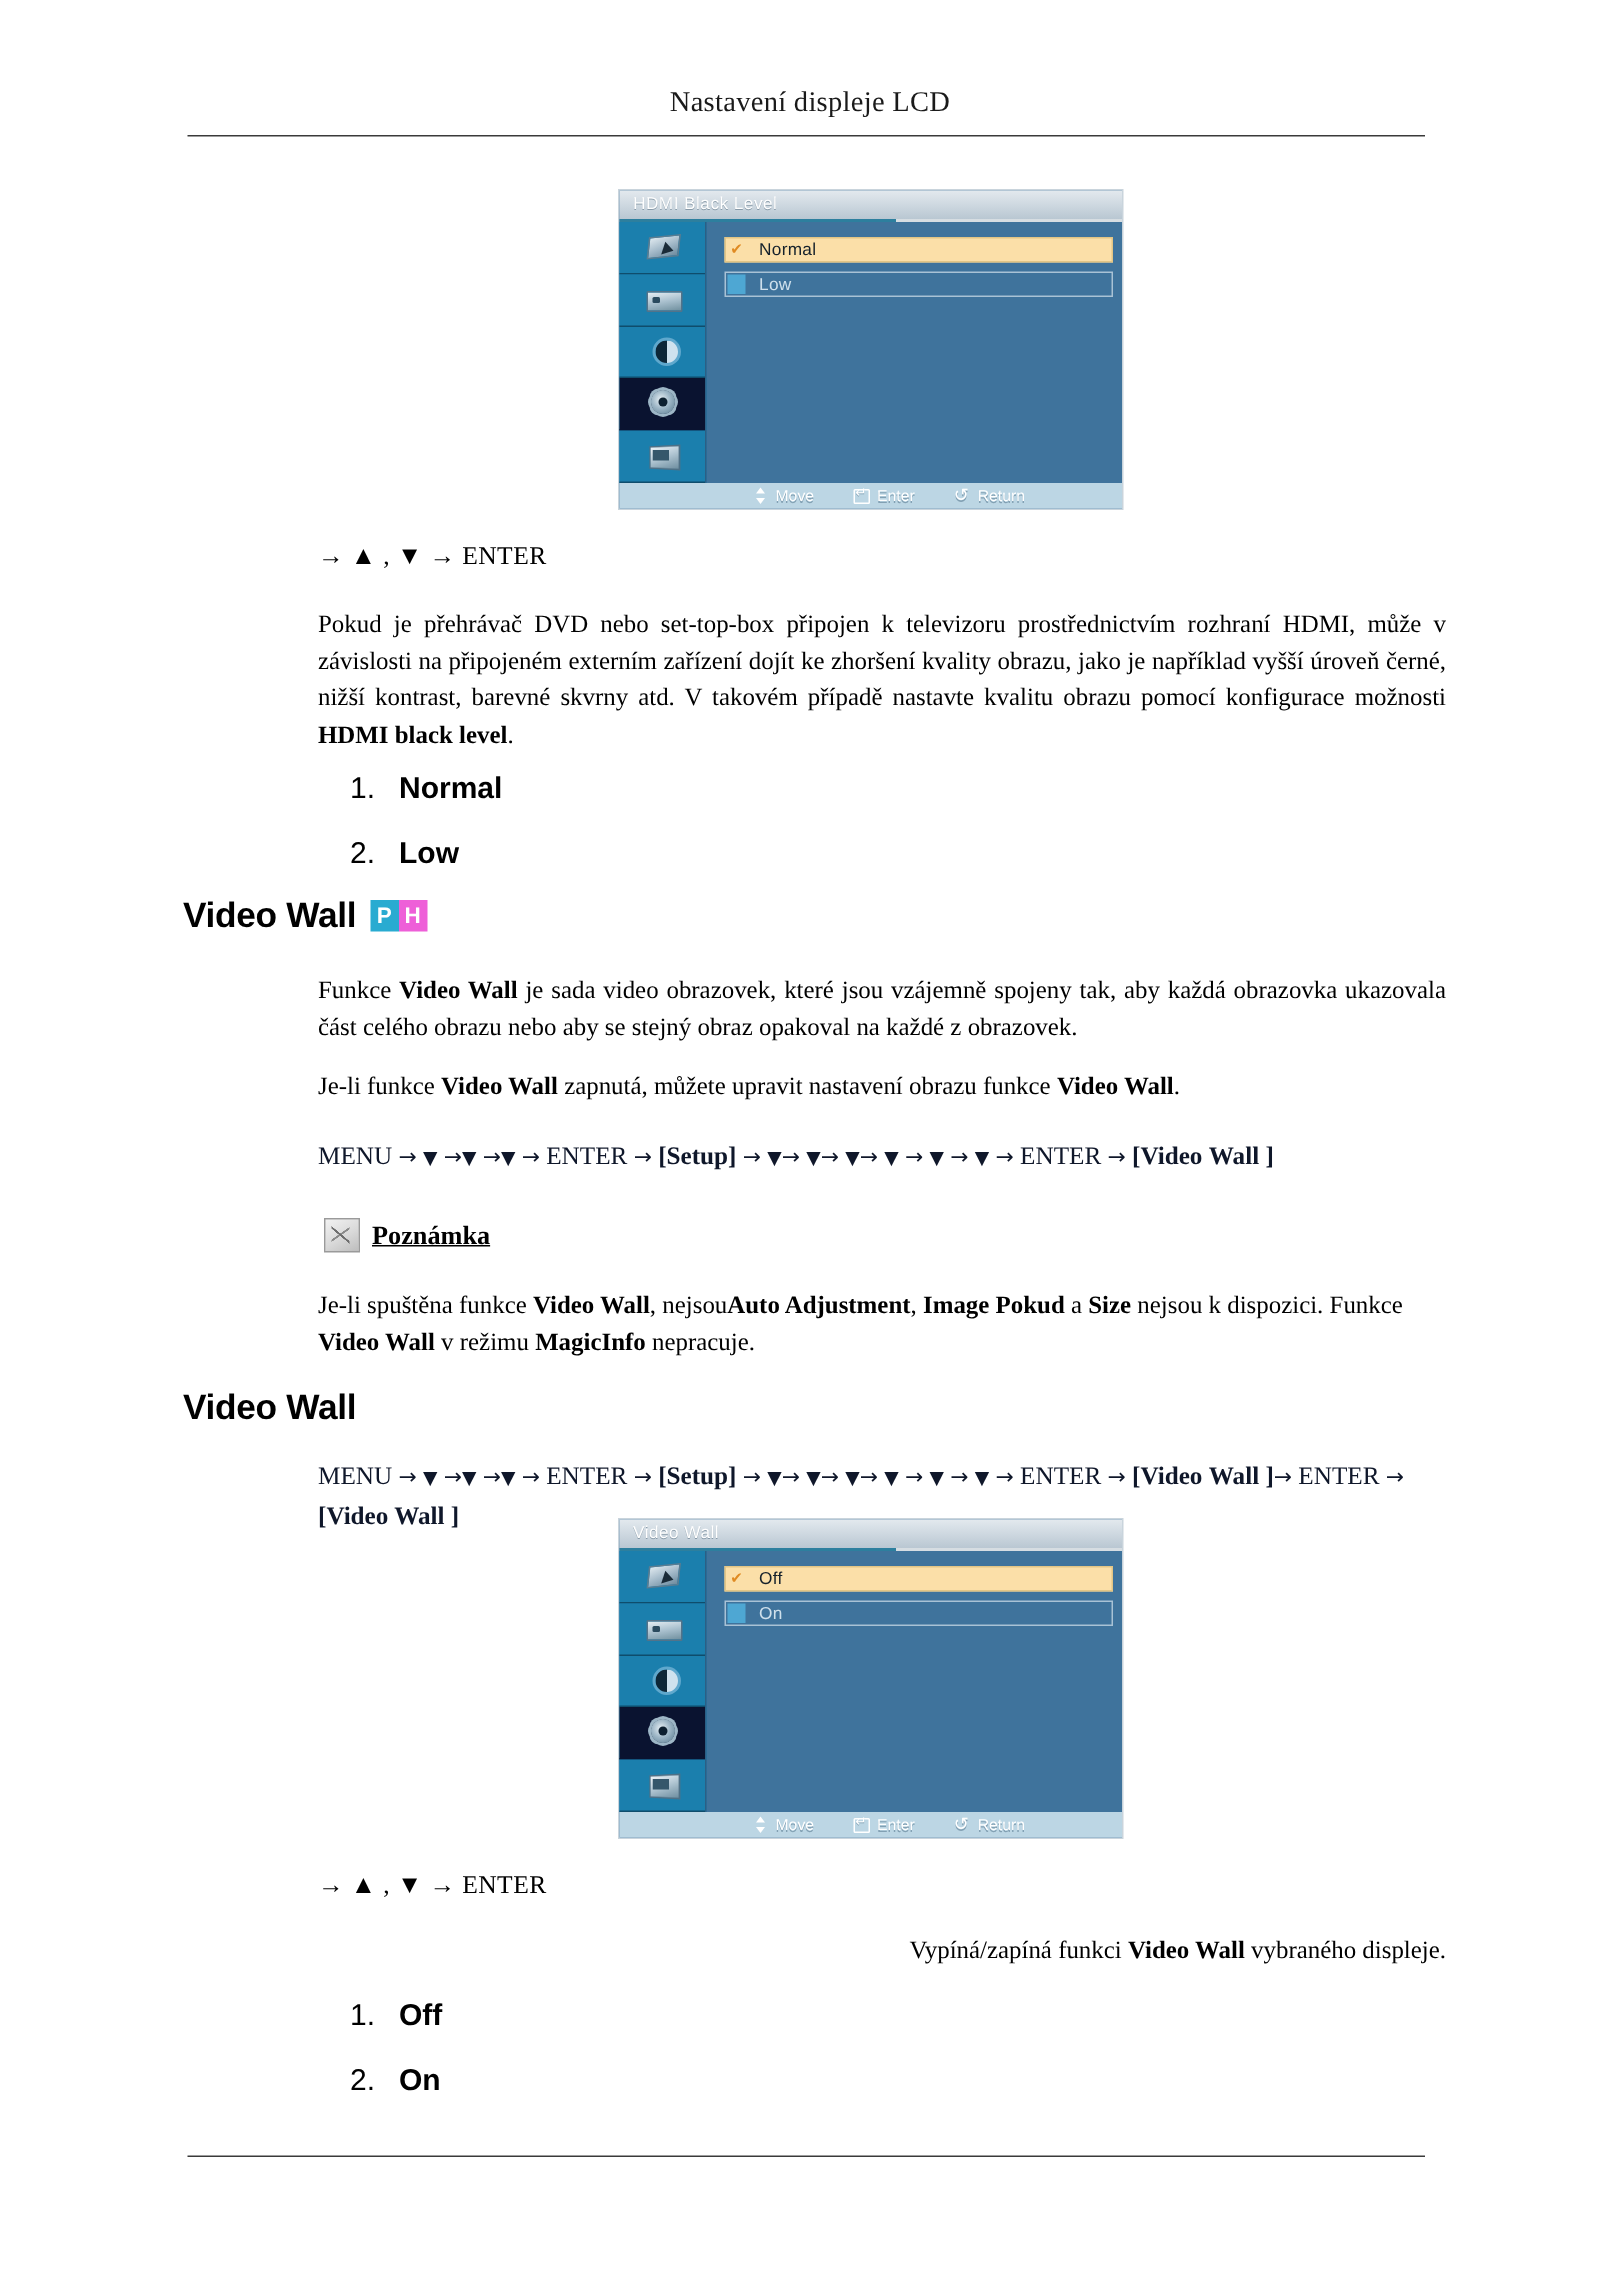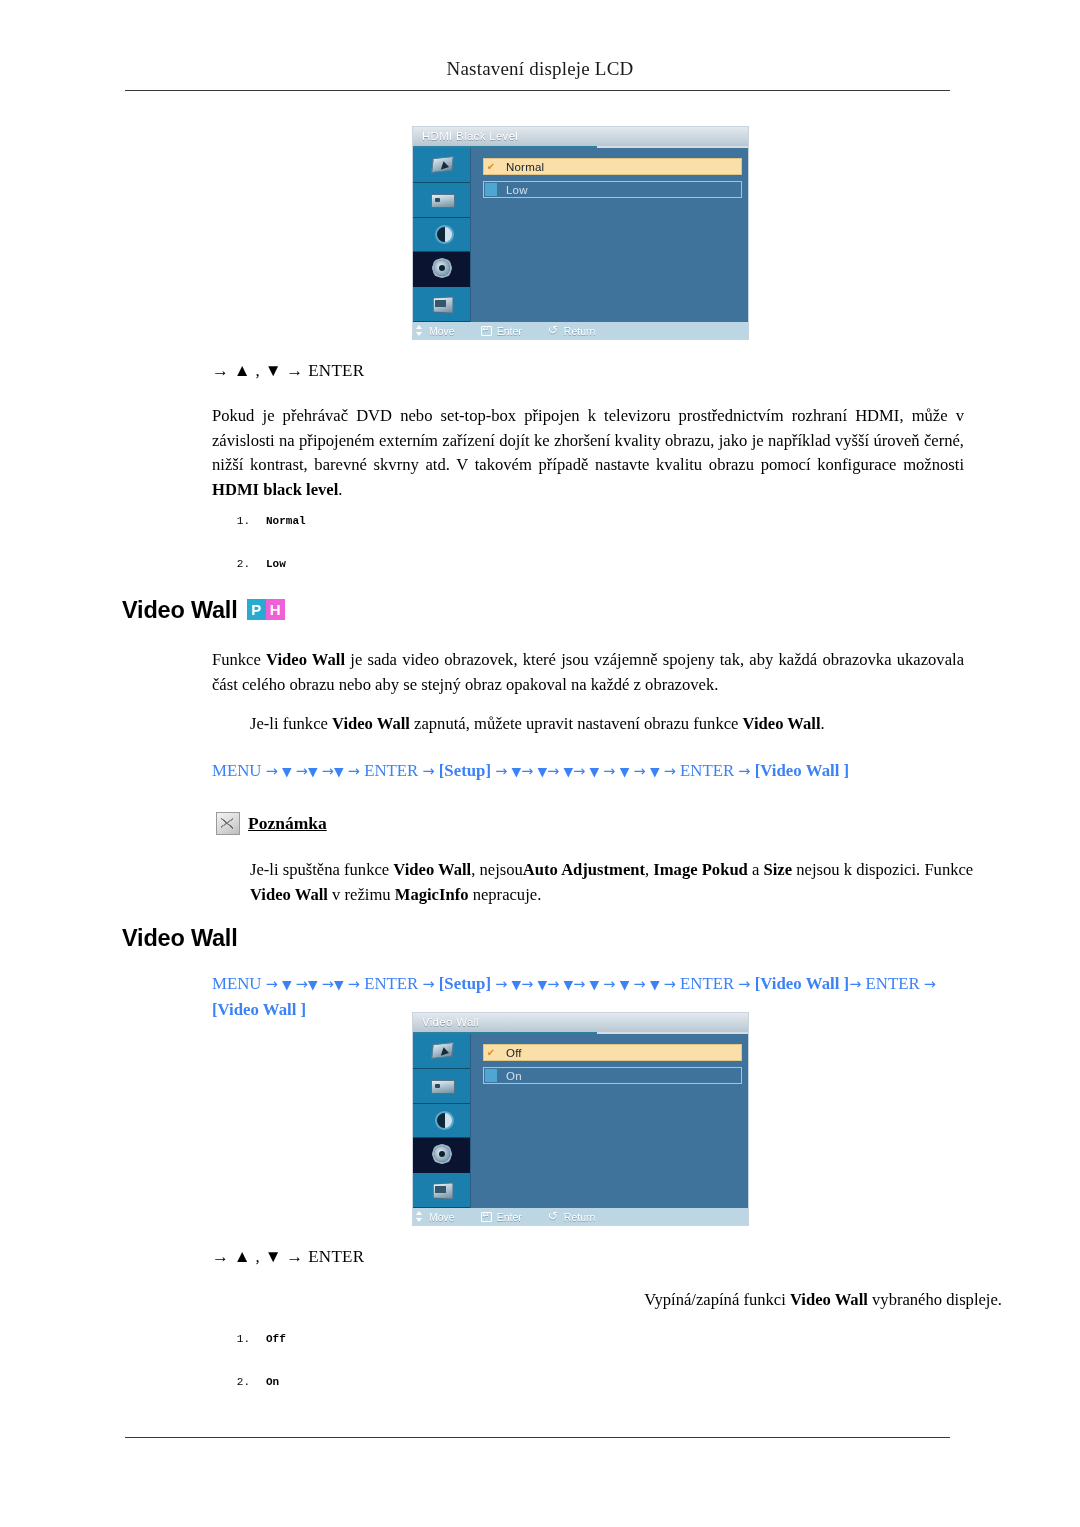--- a/index.html
+++ b/index.html
@@ -44,39 +44,39 @@
   .body-col {
     position: absolute;
     left: 212px;
     width: 752px;
     font-family: "Liberation Serif", serif;
     font-size: 16.6px;
     line-height: 24.5px;
     text-align: justify;
     color: #000;
   }
-  .body-col.nojust { text-align: left; margin-left: 38px; }
+  .body-col.nojust { text-align: left; }
   b, .b { font-weight: bold; }
 
   .keyline {
     position: absolute;
     left: 212px;
     font-family: "Liberation Serif", serif;
     font-size: 17px;
     color: #000;
     letter-spacing: .3px;
     white-space: nowrap;
   }
 
   
   .numlist {
     position: absolute;
     left: 212px;
-    font-family: Liberation Mono, monospace;
-    font-size: 11px;
+    font-family: Liberation Sans, sans-serif;
+    font-size: 20px;
   }
   .numlist .li {
     display: block;
     height: 43px;
     white-space: nowrap;
   }
   .numlist .num {
     display: inline-block;
     width: 38px;
     text-align: right;
@@ -116,21 +116,21 @@
   .badge.h { background: #ee5fd8; margin-left: 0; }
 
   
   .menupath {
     position: absolute;
     left: 212px;
     width: 768px;
     font-family: "Liberation Serif", serif;
     font-size: 16.8px;
     line-height: 25px;
-    color: #3b82f6;
+    color: #0f172a;
   }
   .menupath .bk { font-weight: bold; }
   .menupath .tri { font-family: "DejaVu Sans", sans-serif; font-size: 12.5px; }
   .menupath .arw { font-family: "DejaVu Sans", sans-serif; font-size: 14.5px; }
 
   
   .note-head {
     position: absolute;
     left: 216px;
     display: flex;
@@ -331,20 +331,21 @@
     letter-spacing: .2px;
   }
   .osd-row.selected .osd-label { color: #15212b; }
   .osd-row.plain .osd-label { color: #cfe0ec; }
 
   .osd-foot {
     height: 17px;
     background: #bcd6e4;
     display: flex;
     align-items: center;
+    padding-left: 88px;
     gap: 26px;
     box-sizing: border-box;
   }
   .osd-foot-item {
     display: flex;
     align-items: center;
     gap: 5px;
     font-size: 10.5px;
     color: #ffffff;
     text-shadow: 0 1px 0 rgba(120,150,170,.85);

